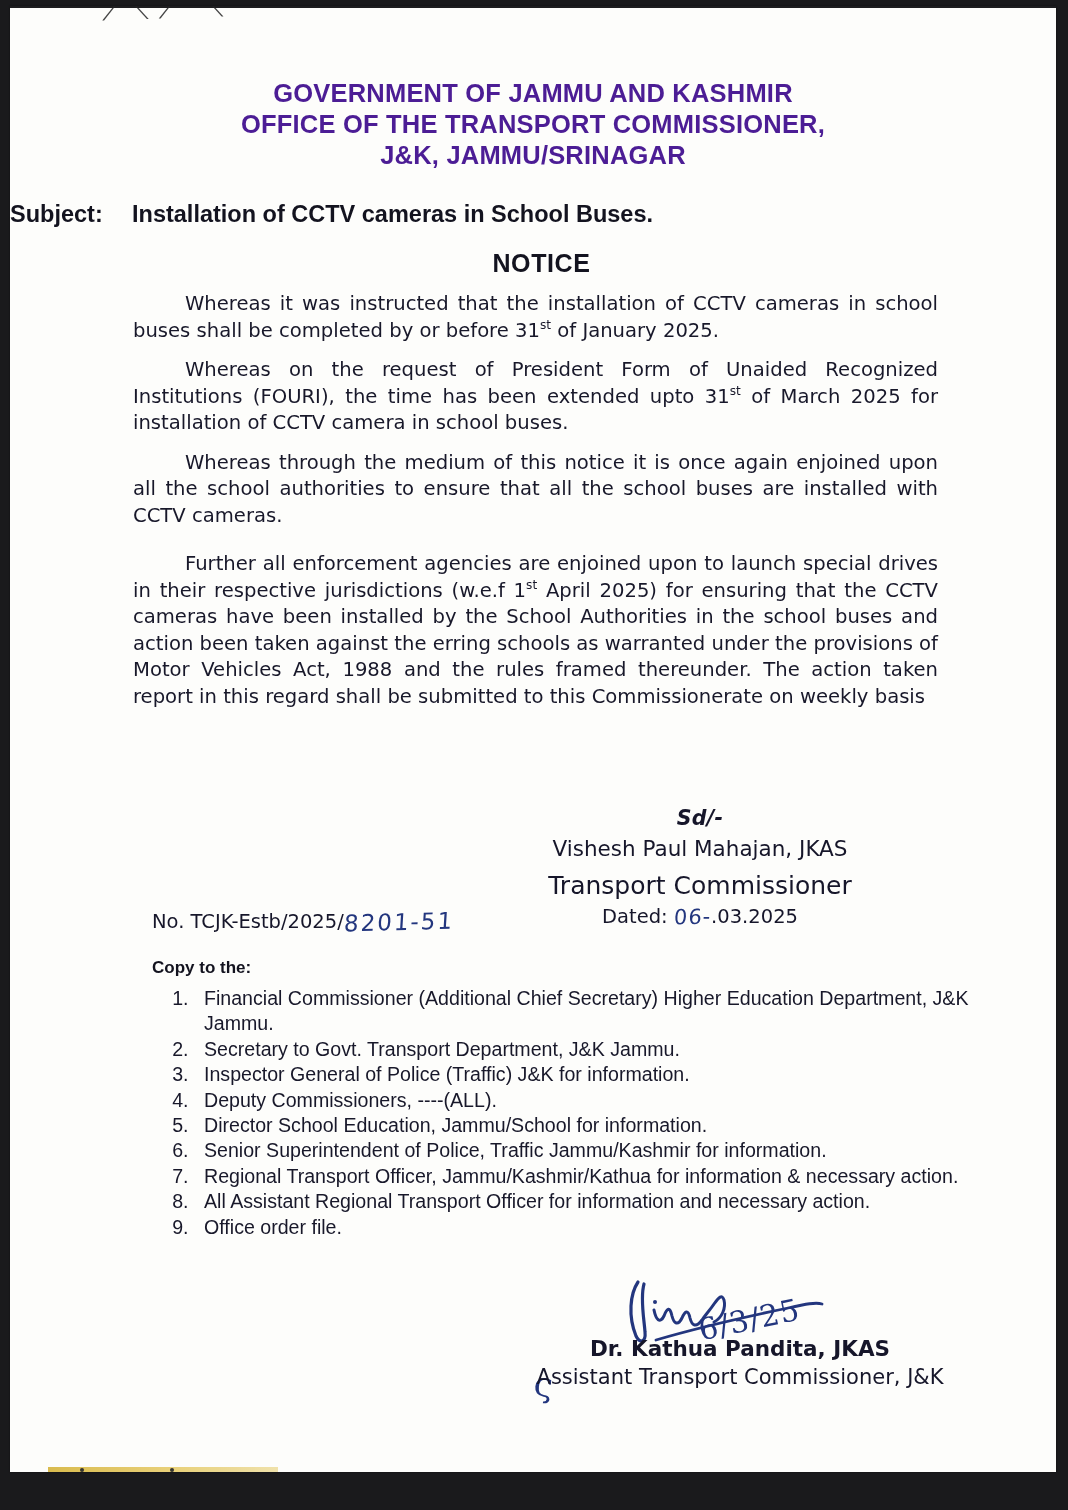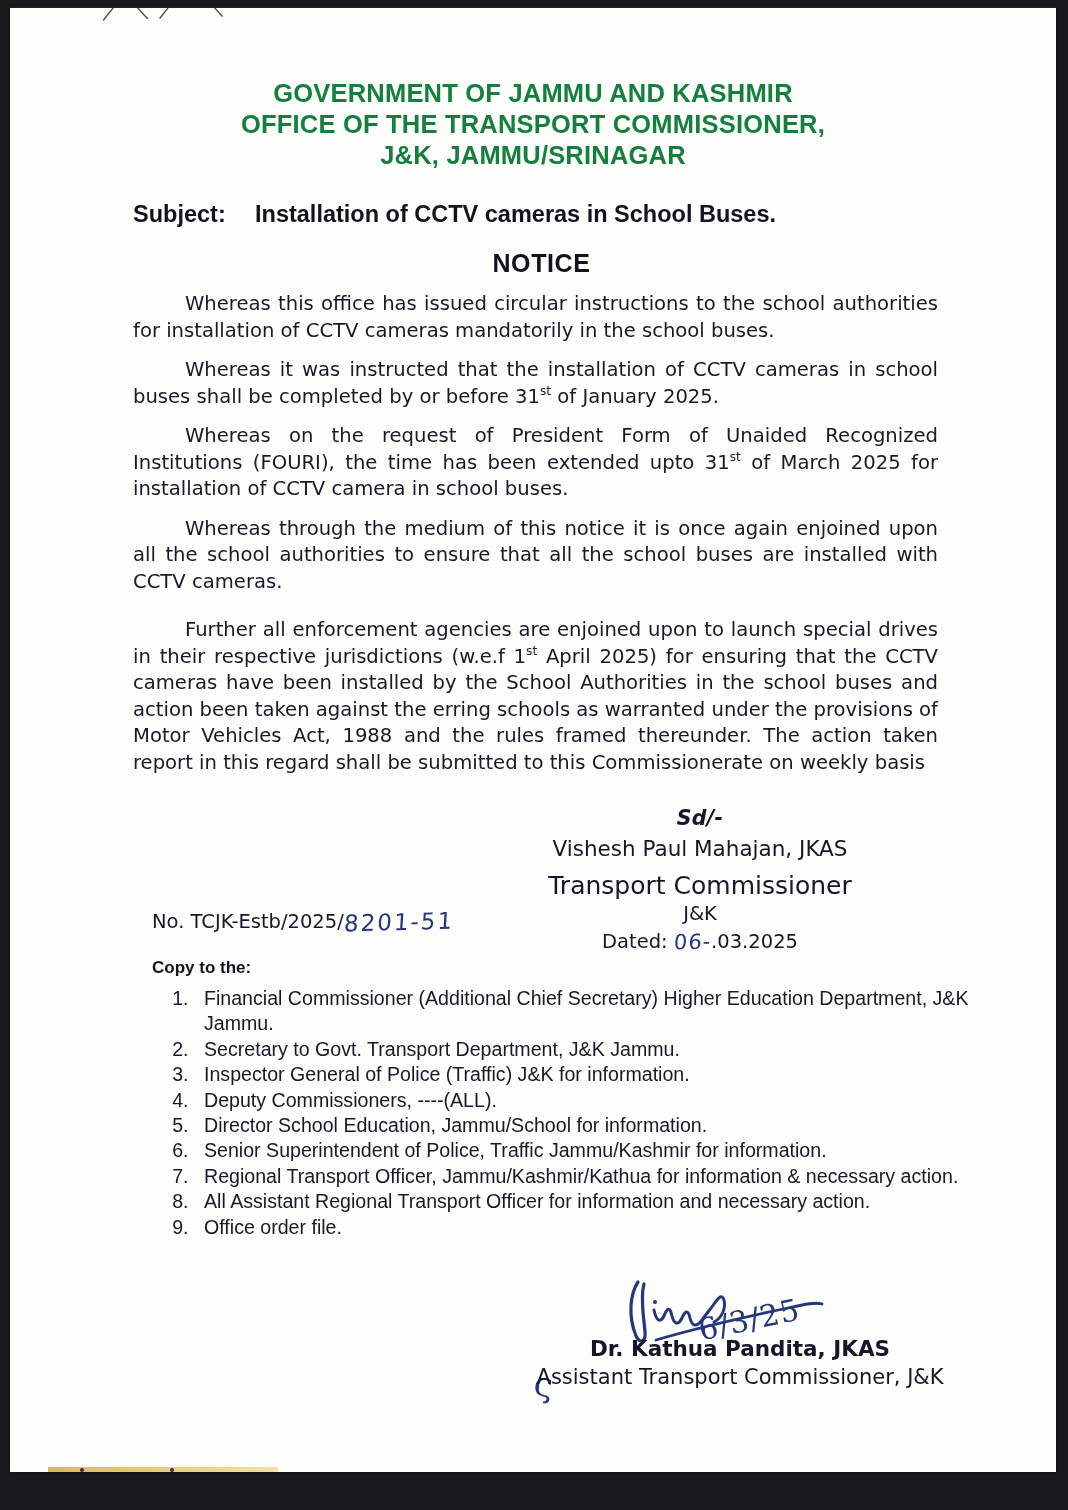--- a/index.html
+++ b/index.html
@@ -84,28 +84,27 @@
     color: #141420;
   }
 
   .org-head {
     text-align: center;
     font-family: "Liberation Sans", sans-serif;
     font-weight: bold;
     font-size: 25.5px;
     line-height: 31px;
     letter-spacing: 0.2px;
-    color: #15803d;
+    color: #4c1d95;
     margin-top: 72px;
   }
   .org-head div { white-space: nowrap; }
 
   .subject-row {
     margin-top: 30px;
-    padding-left: 123px;
     font-family: "Liberation Sans", sans-serif;
     font-weight: bold;
     font-size: 23.5px;
     color: #13131f;
     white-space: nowrap;
   }
   .subject-label { display: inline-block; width: 122px; }
 
   .notice-title {
     margin-top: 21px;
@@ -281,37 +280,35 @@
           <div>OFFICE OF THE TRANSPORT COMMISSIONER,</div>
           <div>J&amp;K, JAMMU/SRINAGAR</div>
         </div>
 
         <div class="subject-row">
           <span class="subject-label">Subject:</span><span>Installation of CCTV cameras in School Buses.</span>
         </div>
 
         <div class="notice-title">NOTICE</div>
 
-        <p class="para">Whereas this office has issued circular instructions to the school authorities for installation of CCTV cameras mandatorily in the school buses.</p>
 
         <p class="para">Whereas it was instructed that the installation of CCTV cameras in school buses shall be completed by or before 31<sup>st</sup> of January 2025.</p>
 
         <p class="para">Whereas on the request of President Form of Unaided Recognized Institutions (FOURI), the time has been extended upto 31<sup>st</sup> of March 2025 for installation of CCTV camera in school buses.</p>
 
         <p class="para">Whereas through the medium of this notice it is once again enjoined upon all the school authorities to ensure that all the school buses are installed with CCTV cameras.</p>
 
         <p class="para last-para">Further all enforcement agencies are enjoined upon to launch special drives in their respective jurisdictions (w.e.f 1<sup>st</sup> April 2025) for ensuring that the CCTV cameras have been installed by the School Authorities in the school buses and action been taken against the erring schools as warranted under the provisions of Motor Vehicles Act, 1988 and the rules framed thereunder. The action taken report in this regard shall be submitted to this Commissionerate on weekly basis</p>
 
       </div>
 
       <div class="sig-block">
         <div class="sig-sd">Sd/-</div>
         <div class="sig-name">Vishesh Paul Mahajan, JKAS</div>
         <div class="sig-desig">Transport Commissioner</div>
-        <div class="sig-jk">J&amp;K</div>
         <div class="sig-dated"><span>Dated:</span> <span class="hand hand-sm">06-</span><span>.03.2025</span></div>
       </div>
 
       <div class="ref-no"><span>No. TCJK-Estb/2025/</span><span class="hand">8201-51</span></div>
 
       <div class="copy-head">Copy to the:</div>
 
       <ol class="copy-list">
         <li>Financial Commissioner (Additional Chief Secretary) Higher Education Department, J&amp;K Jammu.</li>
         <li>Secretary to Govt. Transport Department, J&amp;K Jammu.</li>

